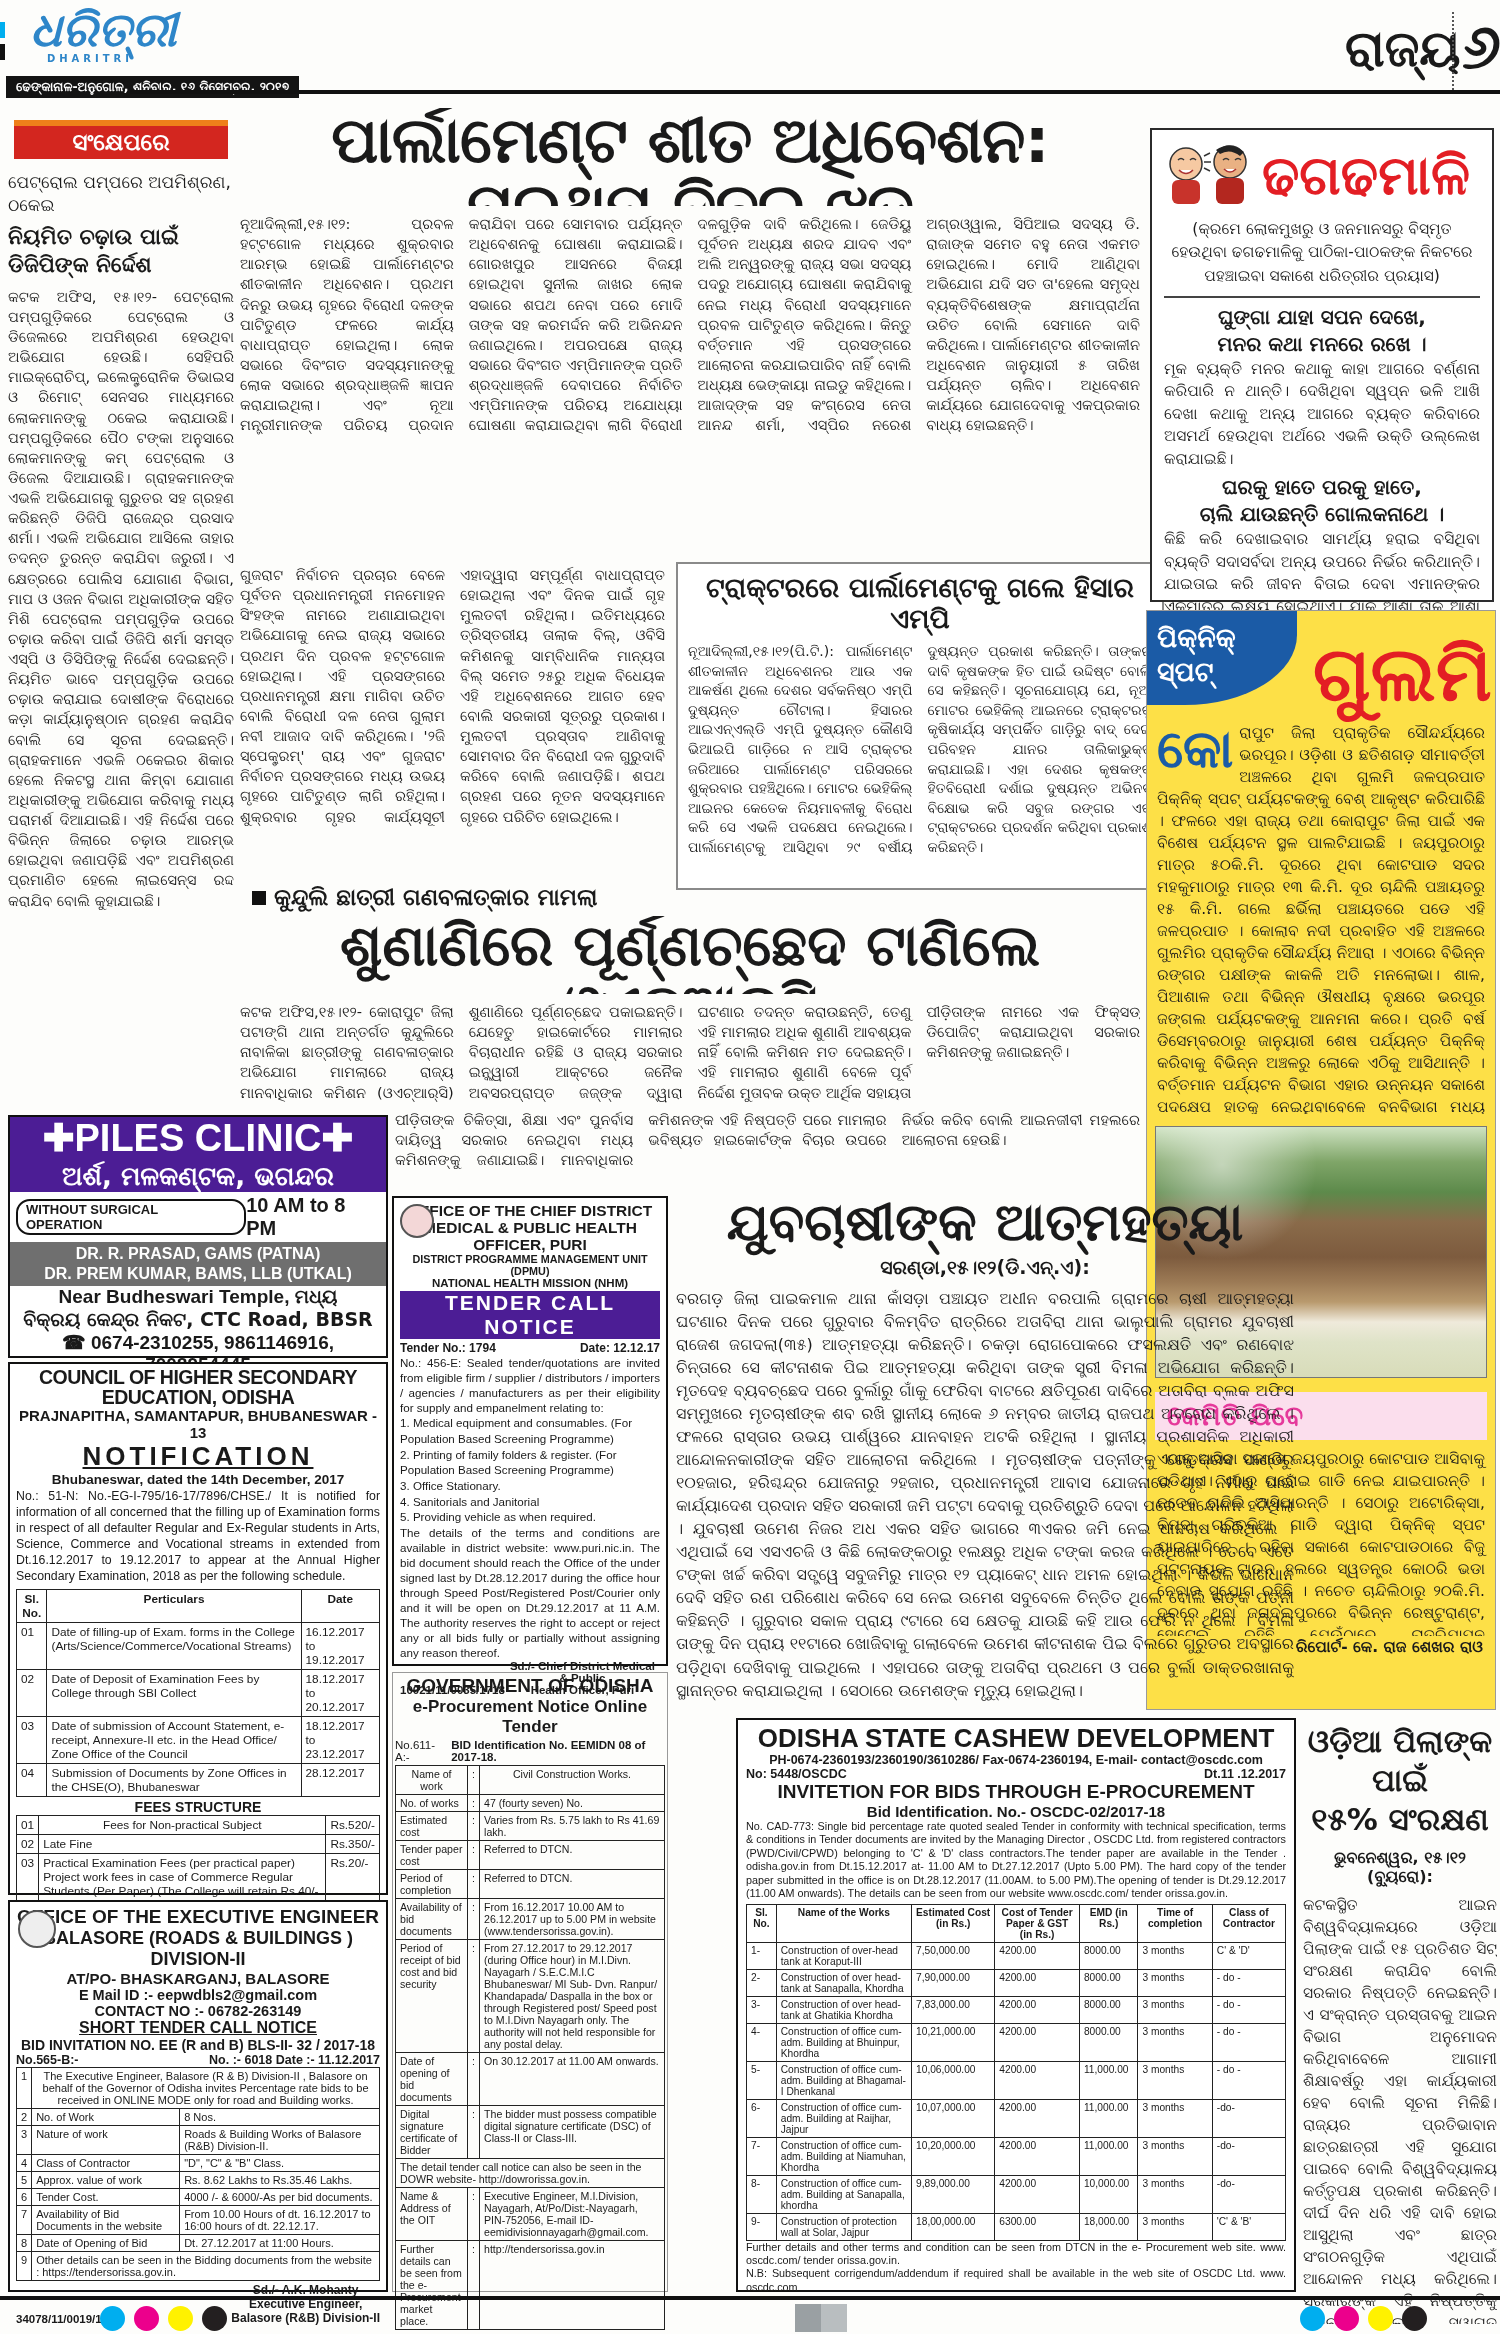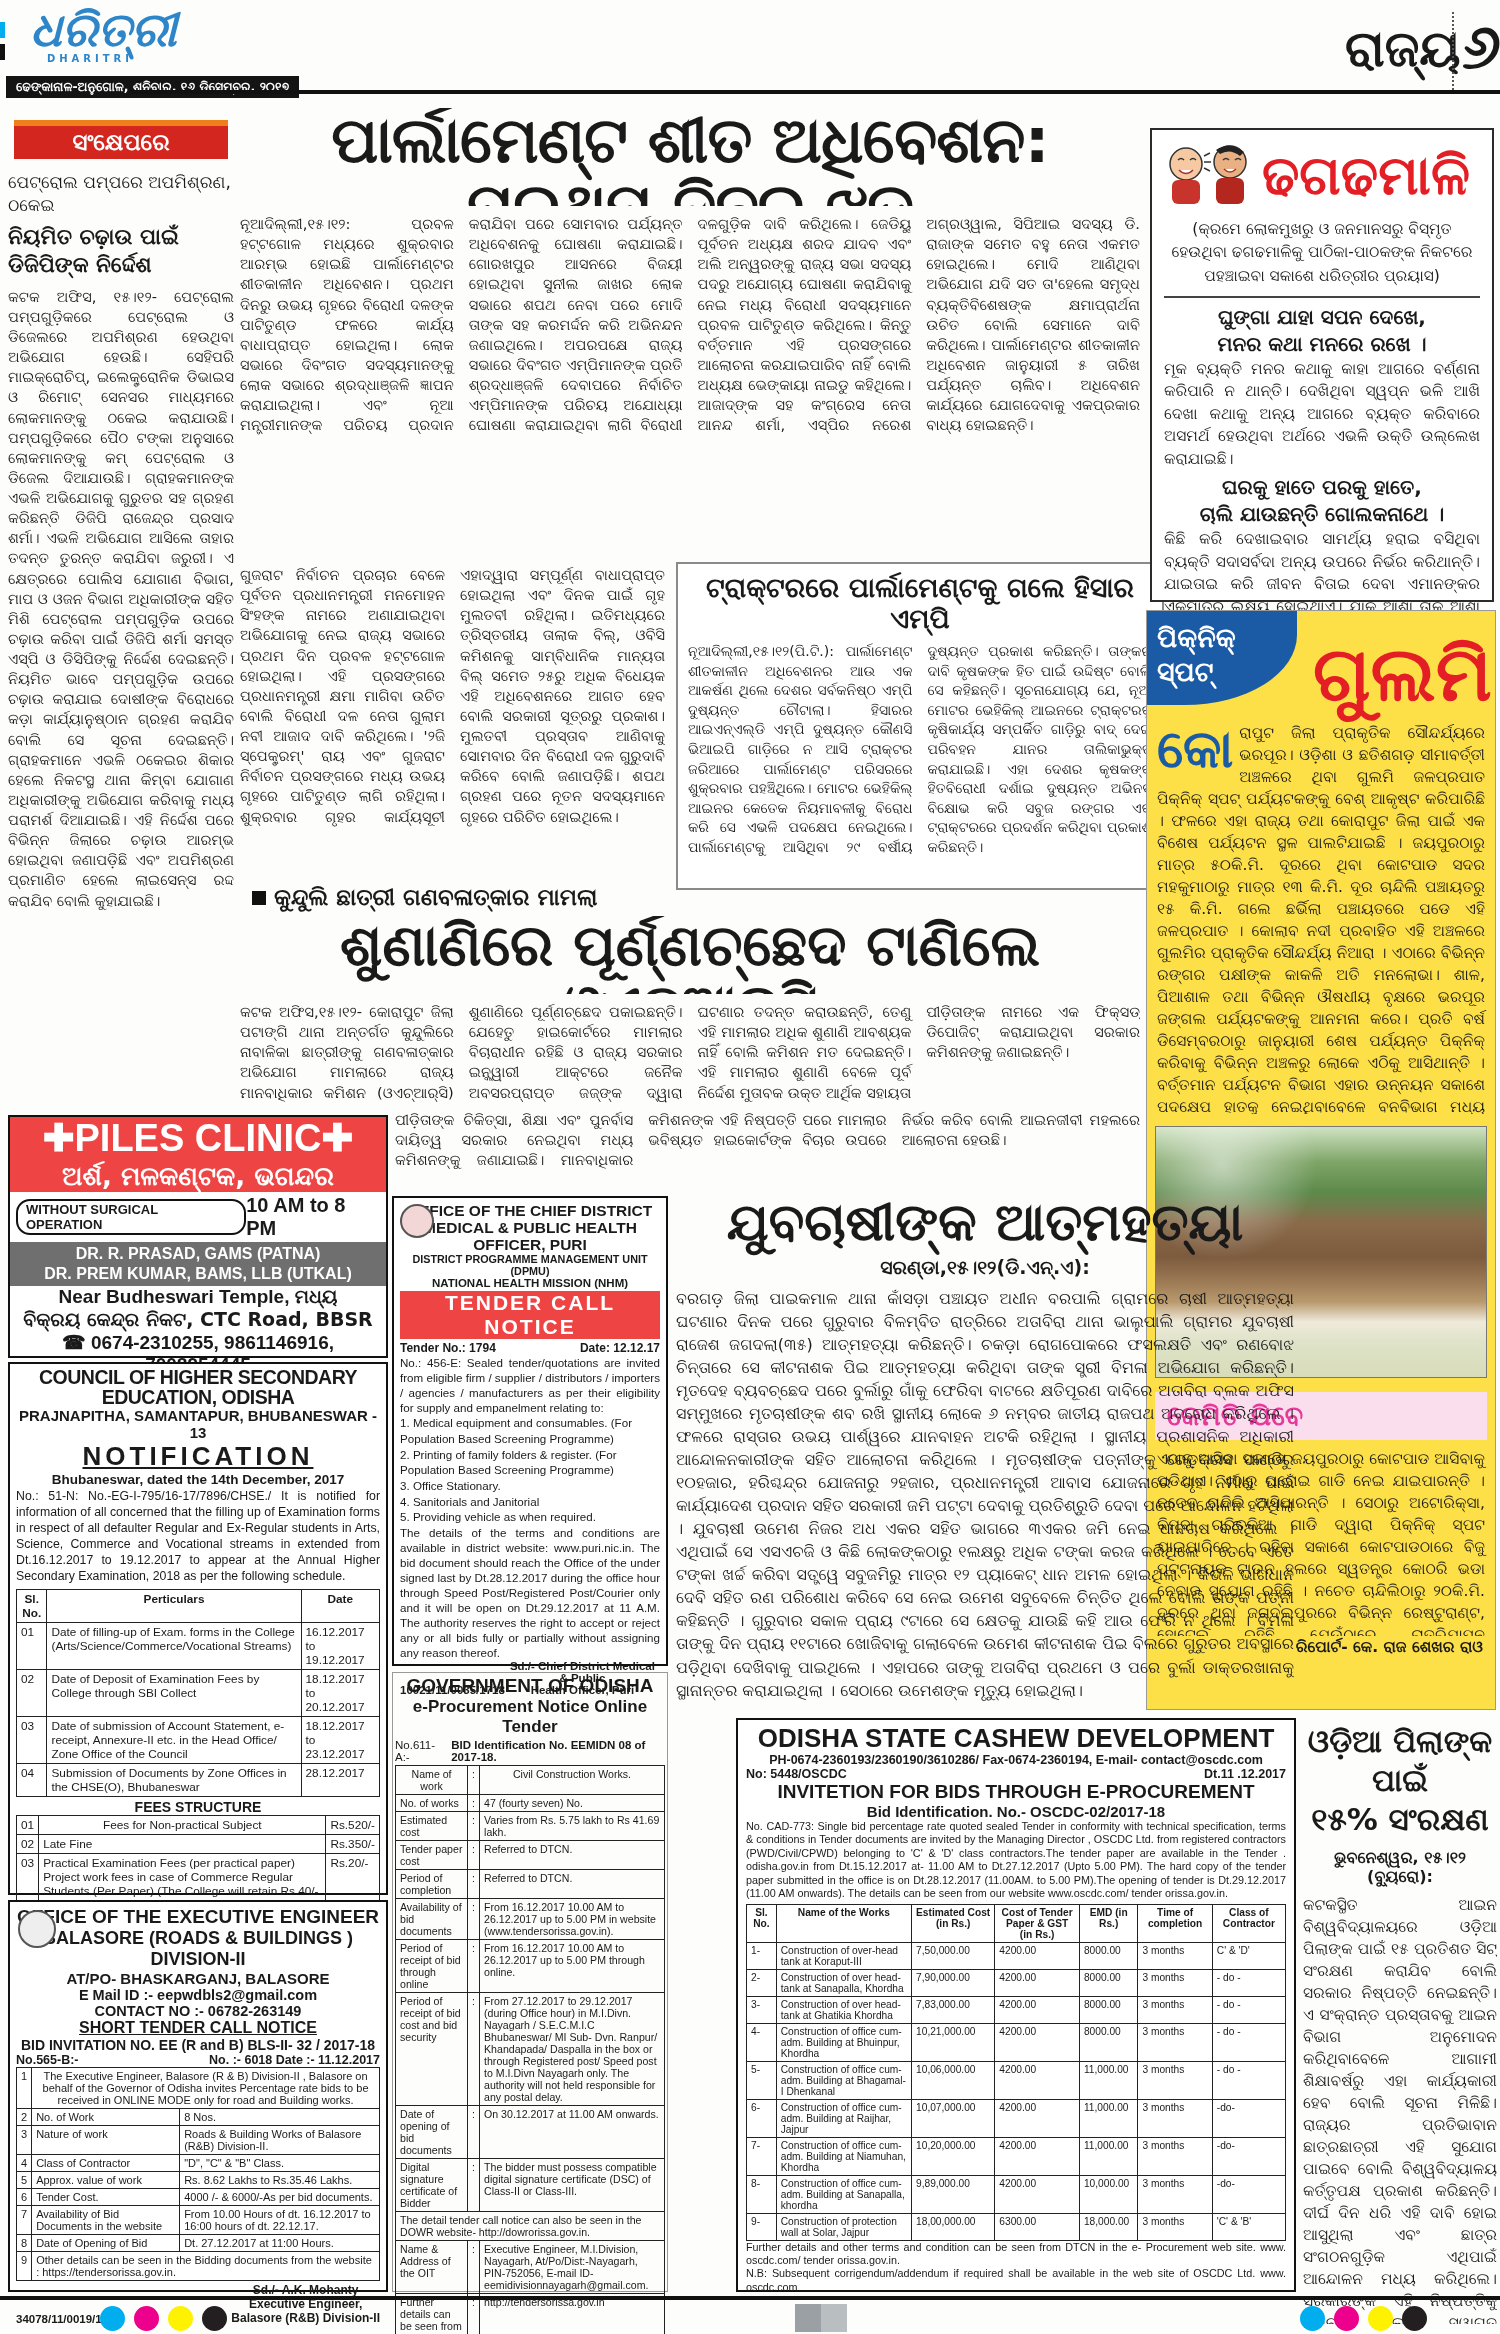--- a/index.html
+++ b/index.html
@@ -53,21 +53,21 @@
            padding:4px 6px 0 0;}
   .photo{border:1.5px solid #777;
     background:
       radial-gradient(circle at 20% 15%,rgba(255,255,255,.55),transparent 28%),
       linear-gradient(180deg,#cfe3c2 0%,#7fa568 14%,#5d8a4b 26%,#8a6b4a 38%,#7d5b3e 52%,#9c7a55 62%,#b99a6e 70%,#efeadb 78%,#dfe3c8 86%,#d8dcb9 100%);}
   .kemiti{background:#fbdeed;color:#e5399b;font-size:27px;font-weight:bold;
           padding:8px 12px;}
   .signoff{font-size:15.5px;font-weight:bold;text-align:right;}
   
   .ad-box{border:2.5px solid #111;background:#fff;}
-  .blackbar{background:#ef4444;color:#fff;}
+  .blackbar{background:#4c1d95;color:#fff;}
   .graybar{background:#6f6f6f;color:#fff;}
   .pill{border:2px solid #111;border-radius:14px;padding:1px 8px;display:inline-block;}
   table{border-collapse:collapse;width:100%;}
   .tbl td{border:1.5px solid #222;padding:2px 4px;vertical-align:top;}
   .tbl tr:first-child td{text-align:center;}
   .tbl-hdr tr:first-child td{font-weight:bold;text-align:center;}
   .small-code{font-size:11.5px;font-weight:bold;}
   .emblem{border:2px solid #555;border-radius:50%;background:#eee;display:inline-block;}
   
   .dot{width:25px;height:25px;border-radius:50%;display:inline-block;margin-right:9px;}
@@ -391,25 +391,20 @@
             <td>Period of completion</td>
             <td>:</td>
             <td>Referred to DTCN.</td>
           </tr>
           <tr>
             <td>Availability of bid documents</td>
             <td>:</td>
             <td>From 16.12.2017 10.00 AM to 26.12.2017 up to 5.00 PM in website (www.tendersorissa.gov.in).</td>
           </tr>
           <tr>
-            <td>Period of receipt of bid through online</td>
-            <td>:</td>
-            <td>From 16.12.2017 10.00 AM to 26.12.2017 up to 5.00 PM through online.</td>
-          </tr>
-          <tr>
             <td>Period of receipt of bid cost and bid security</td>
             <td>:</td>
             <td>From 27.12.2017 to 29.12.2017 (during Office hour) in M.I.Divn. Nayagarh / S.E.C.M.I.C Bhubaneswar/ MI Sub- Dvn. Ranpur/ Khandapada/ Daspalla in the box or through Registered post/ Speed post to M.I.Divn Nayagarh only. The authority will not held responsible for any postal delay.</td>
           </tr>
           <tr>
             <td>Date of opening of bid documents</td>
             <td>:</td>
             <td>On 30.12.2017 at 11.00 AM onwards.</td>
           </tr>
           <tr>

